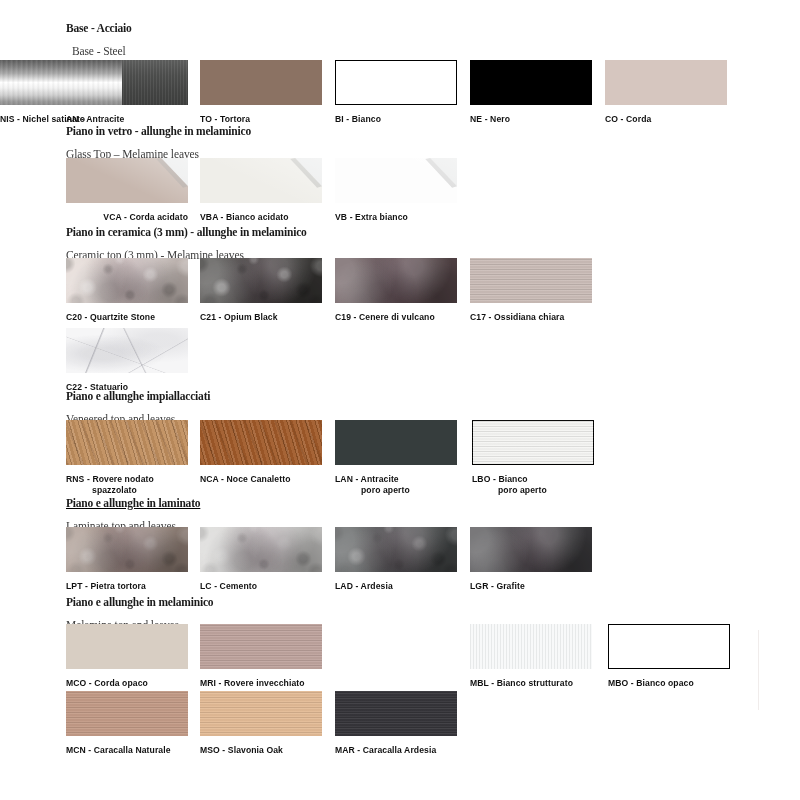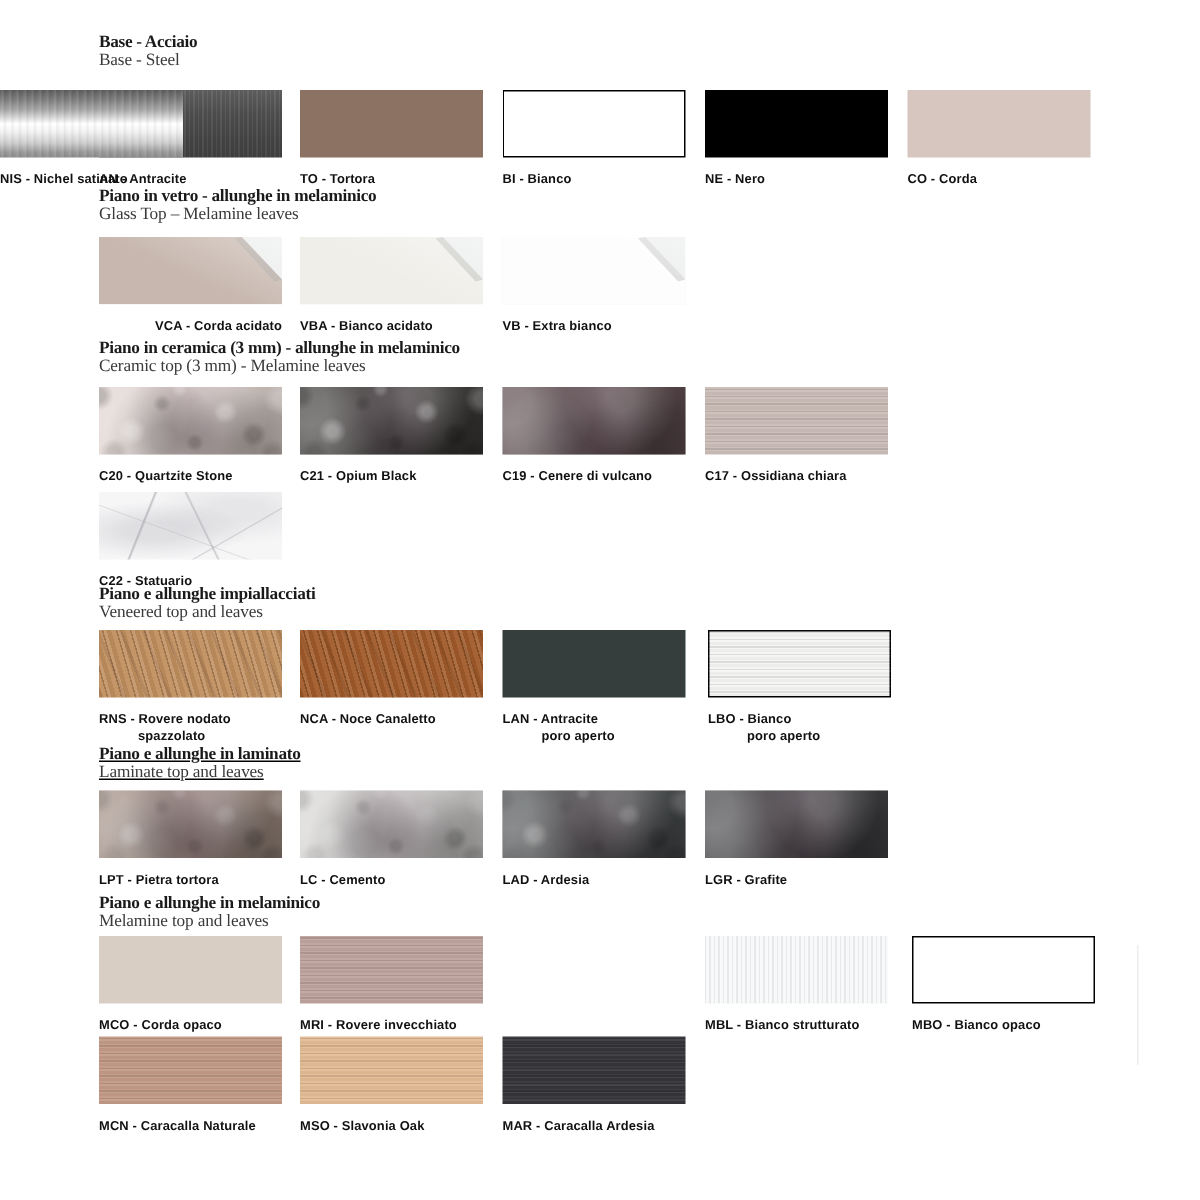--- a/index.html
+++ b/index.html
@@ -14,21 +14,21 @@
   
   .section{position:absolute;left:66px;}
   .sec-it{
     font-family:"Liberation Serif",serif;
     font-weight:bold;font-size:11.5px;color:#1a1a1a;
     letter-spacing:-0.2px;white-space:nowrap;line-height:12px;
   }
   .sec-en{
     font-family:"Liberation Serif",serif;
     font-weight:normal;font-size:11.5px;color:#3a3a3a;
-    letter-spacing:-0.1px;white-space:nowrap;line-height:12px;margin-top:0;
+    letter-spacing:-0.1px;white-space:nowrap;line-height:12px;margin-top:11px;
   }
 
   
   .row{position:absolute;left:0;}
   .cell{position:absolute;top:0;width:122px;}
   .sw{
     position:relative;width:122px;height:45px;overflow:hidden;
     background:#cccccc;
   }
   .sw.bordered{box-shadow:inset 0 0 0 1px #000;}
@@ -149,21 +149,21 @@
     position:absolute;inset:0;
     background:linear-gradient(205deg, rgba(255,255,255,0.40) 0%, rgba(255,255,255,0) 55%);
   }
 
   .artifact-line{position:absolute;background:#f0eceb;}
 </style>
 </head>
 <body>
 
 <div id="sheet">
-    <div class="section" style="top: 22px;">
+    <div class="section" style="top: 22px; text-align: center;">
       <div class="sec-it">Base - Acciaio</div>
       <div class="sec-en">Base - Steel</div>
     </div>
     <div class="row" style="top: 60px; height: 70px; width: 740px;">
       <div class="cell" style="left: 66px;">
         <div class="sw" style="background: rgb(74, 75, 74);">
           <div class="brushed"></div>
           <div class="vgloss"></div>
         </div>
         <div class="cap"><span>AN - Antracite</span></div>

